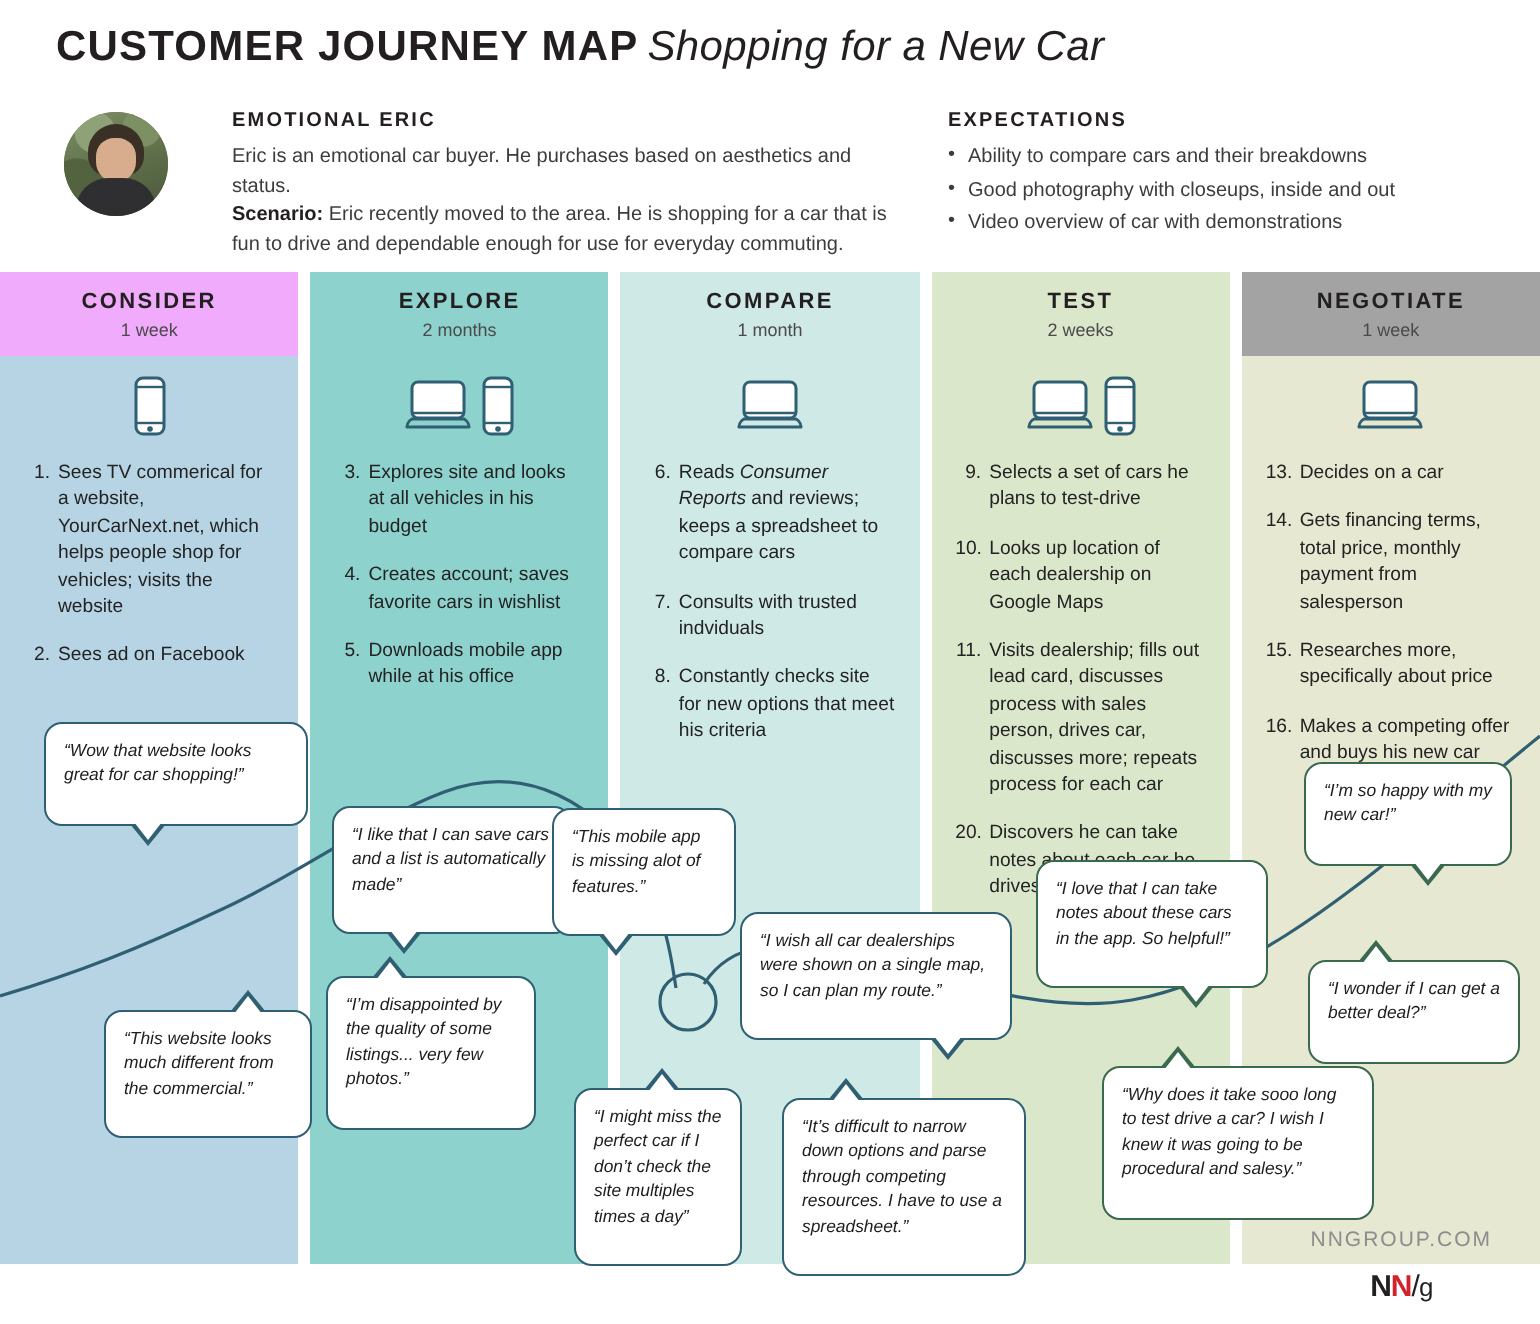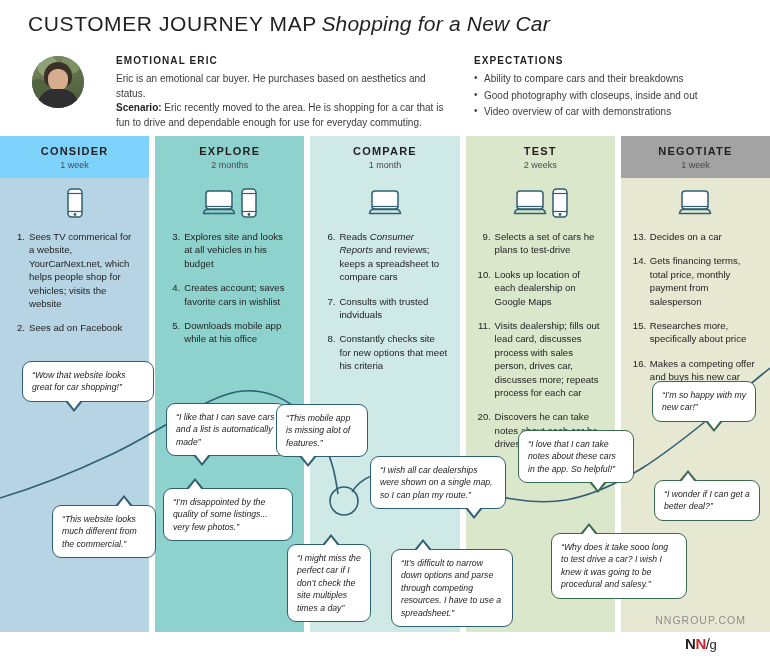--- a/index.html
+++ b/index.html
@@ -7,21 +7,21 @@
     width: 770px; height: 662px;
     background: #ffffff;
     font-family: "Liberation Sans", sans-serif;
     overflow: hidden;
   }
   #page { position: relative; width: 770px; height: 662px; background: #fff; }
 
   
   .title-row { position: absolute; left: 28px; top: 12px; white-space: nowrap; }
   .title-main {
-    font-size: 21px; font-weight: normal; letter-spacing: 0.6px;
+    font-size: 21px; font-weight: bold; letter-spacing: 0.6px;
     color: #231f20; display: inline; margin-top: 35px;
   }
   .title-sub {
     font-size: 21px; font-style: italic; font-weight: normal;
     color: #231f20; display: inline; letter-spacing: 0.2px;
   }
 
   .avatar {
     position: absolute; left: 32px; top: 56px;
     width: 52px; height: 52px; border-radius: 50%;
@@ -90,21 +90,21 @@
 
   
   #overlay { position: absolute; left:0; top:0; width:770px; height:662px; pointer-events:none; }
 
   
   .bubble {
     position: absolute;
     background: #ffffff;
     border: 1.6px solid #2f5f72;
     border-radius: 9px;
-    padding: 7px 9px 7px 9px;
+    padding: 7px 9px 18px 9px;
     font-size: 8.7px; line-height: 12.4px;
     font-style: italic; color: #1d1d1d;
   }
   .bubble .tail, .bubble .tail-in {
     position: absolute; width: 0; height: 0;
   }
   
   .bubble.t-down .tail {
     bottom: -11px; border-left: 9px solid transparent;
     border-right: 9px solid transparent; border-top: 11px solid #2f5f72;
@@ -172,21 +172,21 @@
     <div class="sec-head">EXPECTATIONS</div>
     <ul>
       <li>Ability to compare cars and their breakdowns</li>
       <li>Good photography with closeups, inside and out</li>
       <li>Video overview of car with demonstrations</li>
     </ul>
   </div>
 
   <div class="columns" id="columns">
       <div class="col">
-        <div class="col-head" style="background: #7dd3fc;">
+        <div class="col-head" style="background: #f0abfc;">
           <div class="col-title">CONSIDER</div>
           <div class="col-dur">1 week</div>
         </div>
         <div class="col-body" style="background: rgb(182, 212, 228);">
           <div class="devices">
             <span class="dev"><svg width="16" height="30" viewBox="0 0 16 30">
                 <rect x="1" y="1" width="14" height="28" rx="3.5" fill="#fff" stroke="#2f5f72" stroke-width="1.5"></rect>
                 <line x1="1" y1="5.5" x2="15" y2="5.5" stroke="#2f5f72" stroke-width="1.2"></line>
                 <line x1="1" y1="23.5" x2="15" y2="23.5" stroke="#2f5f72" stroke-width="1.2"></line>
                 <circle cx="8" cy="26.5" r="1.4" fill="#2f5f72"></circle>
@@ -395,21 +395,21 @@
     <span class="tail" style="left:24px;"></span>
     <span class="tail-in" style="left:24px;"></span>
   </div>
 
   <div class="bubble t-up" style="left:52px; top:505px; width:104px;">
     <span>“This website looks much different from the commercial.”</span>
     <span class="tail" style="left:62px;"></span>
     <span class="tail-in" style="left:62px;"></span>
   </div>
 
-  <div class="bubble t-up" style="left:163px; top:488px; width:130px;">
+  <div class="bubble t-up" style="left:163px; top:488px; width:105px;">
     <span>“I’m disappointed by the quality of some listings... very few photos.”</span>
     <span class="tail" style="left:22px;"></span>
     <span class="tail-in" style="left:22px;"></span>
   </div>
 
   <div class="bubble t-up" style="left:287px; top:544px; width:84px;">
     <span>“I might miss the perfect car if I don’t check the site multiples times a day”</span>
     <span class="tail" style="left:34px;"></span>
     <span class="tail-in" style="left:34px;"></span>
   </div>

